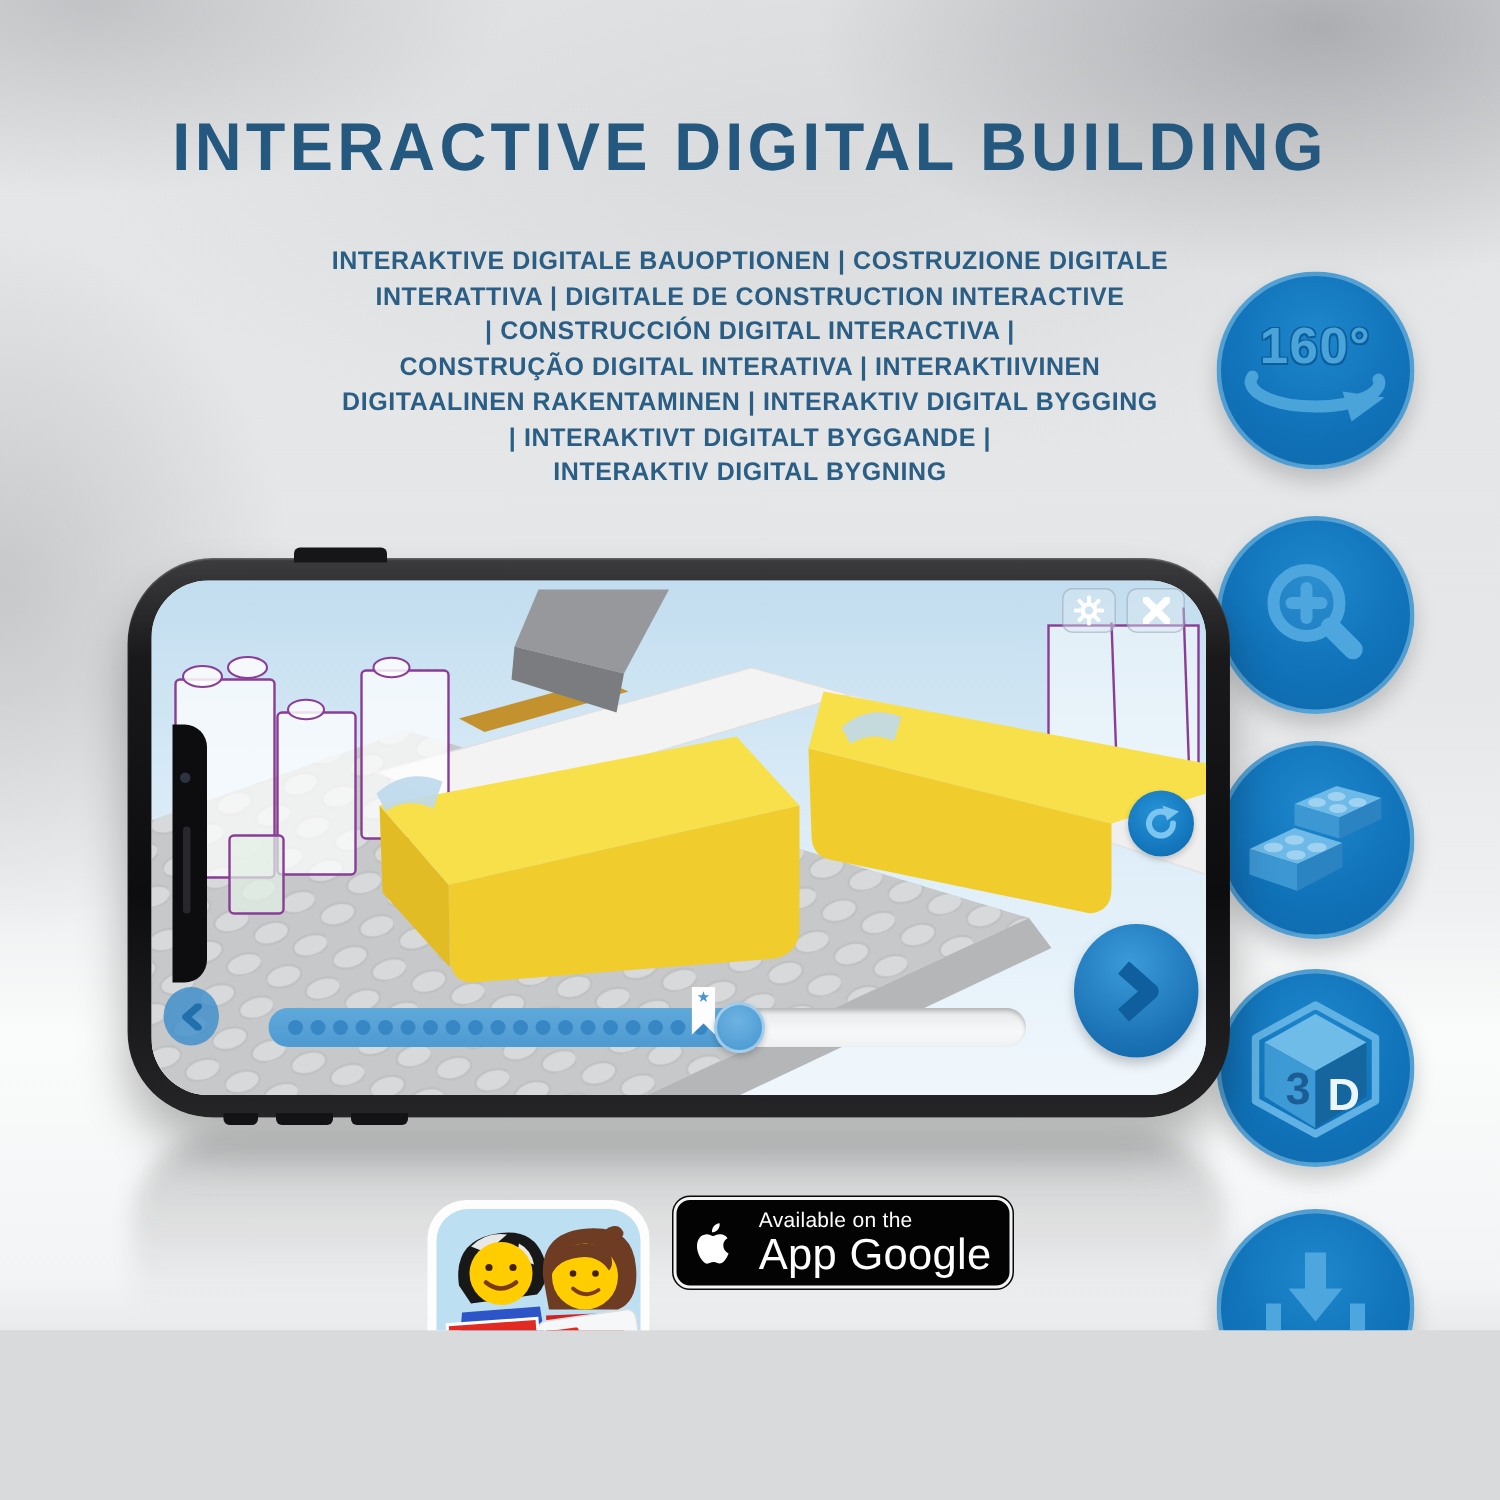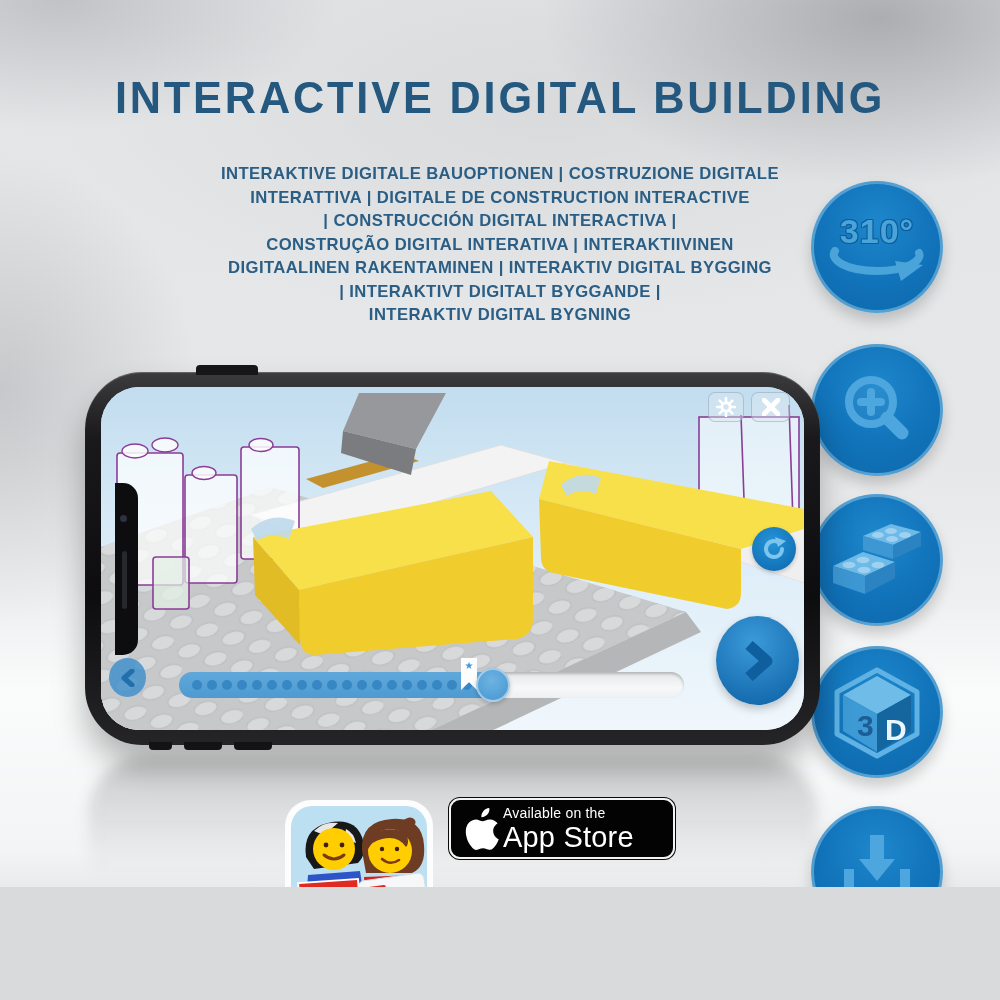--- a/index.html
+++ b/index.html
@@ -89,21 +89,21 @@
     display:flex;align-items:flex-start;justify-content:center;box-shadow:0 1px 2px rgba(0,0,0,.2);}
   .bookmark span{font-size:10px;color:#4596d3;line-height:15px;}
   .progress-handle{position:absolute;left:297px;top:-4px;width:34px;height:34px;border-radius:50%;
     background:radial-gradient(circle at 45% 35%,#6eb3e2,#4d9cd4 80%);
     border:2px solid rgba(255,255,255,.45);box-sizing:border-box;box-shadow:0 2px 4px rgba(0,0,0,.2);}
   
   .app-icon{position:absolute;left:284px;top:799px;width:150px;height:150px;}
   .badge{
     position:absolute;left:449px;width:226px;background:#030303;border:2px solid #f4f4f4;
     border-radius:11px;box-shadow:0 0 0 1px #0a0a0a;box-sizing:border-box;
-    display:flex;align-items:center;padding:6px 12px;gap:4px;color:#fff;
+    display:flex;align-items:center;padding:6px 12px;gap:20px;color:#fff;
   }
   .badge .lines{display:flex;flex-direction:column;justify-content:center;}
   .badge-appstore{top:798px;height:61px;}
   .badge-googleplay{top:876px;height:63px;}
   .badge .small{font-size:14px;letter-spacing:.2px;line-height:16px;}
   .badge .smallcaps{font-size:11.5px;letter-spacing:1.6px;line-height:14px;}
   .badge .big{font-size:29px;letter-spacing:.2px;line-height:32px;white-space:nowrap;}
 </style>
 </head>
 <body>
@@ -115,21 +115,21 @@
     <div>INTERAKTIVE DIGITALE BAUOPTIONEN | COSTRUZIONE DIGITALE</div>
     <div>INTERATTIVA | DIGITALE DE CONSTRUCTION INTERACTIVE</div>
     <div>| CONSTRUCCIÓN DIGITAL INTERACTIVA |</div>
     <div>CONSTRUÇÃO DIGITAL INTERATIVA | INTERAKTIIVINEN</div>
     <div>DIGITAALINEN RAKENTAMINEN | INTERAKTIV DIGITAL BYGGING</div>
     <div>| INTERAKTIVT DIGITALT BYGGANDE |</div>
     <div>INTERAKTIV DIGITAL BYGNING</div>
   </div>
 
   <div class="fcircle" style="top:181px">
-    <span class="deg">310°</span>
+    <span class="deg">160°</span>
     <svg width="104" height="36" viewBox="0 0 104 36">
       <path d="M10,4 C 4,12 20,24 52,24 C 80,24 98,14 94,6" fill="none" stroke="#4aa4da" stroke-width="8" stroke-linecap="round"></path>
       <polygon points="70,14 98,18 76,34" fill="#4aa4da"></polygon>
     </svg>
   </div>
 
   <div class="fcircle" style="top:344px">
     <svg width="78" height="78" viewBox="0 0 78 78">
       <circle cx="33" cy="31" r="22" fill="rgba(255,255,255,.05)" stroke="#4da6dd" stroke-width="8"></circle>
       <line x1="33" y1="21" x2="33" y2="41" stroke="#4da6dd" stroke-width="8" stroke-linecap="round"></line>
@@ -413,18 +413,18 @@
     </g>
   </svg>
 
   <div class="badge badge-appstore">
     <svg width="36" height="44" viewBox="0 0 34 42">
       <path fill="#ffffff" d="M23.5,6.8 c1.8,-2.2 1.6,-4.9 1.4,-5.8 c-2.2,0.1 -4.6,1.5 -5.9,3.2 c-1.2,1.6 -1.9,3.7 -1.6,5.7 c2.3,0 4.7,-1.2 6.1,-3.1 z"></path>
       <path fill="#ffffff" d="M28.6,22.9 c0,-4.8 4,-7.1 4.2,-7.2 c-2.3,-3.3 -5.8,-3.8 -7,-3.8 c-3,-0.3 -5.8,1.7 -7.3,1.7 c-1.5,0 -3.9,-1.7 -6.4,-1.7 c-3.3,0.1 -6.3,1.9 -8,4.8 c-3.4,5.9 -0.9,14.6 2.4,19.4 c1.6,2.3 3.6,5 6.1,4.9 c2.4,-0.1 3.4,-1.6 6.3,-1.6 c2.9,0 3.8,1.6 6.4,1.5 c2.6,0 4.3,-2.4 5.9,-4.7 c1.9,-2.7 2.6,-5.3 2.7,-5.5 c-0.1,0 -5.2,-2 -5.3,-7.8 z"></path>
     </svg>
     <div class="lines">
       <span class="small">Available on the</span>
-      <span class="big">App Store</span>
+      <span class="big">App Google</span>
     </div>
   </div>
 
 
 </div>
 
 </body></html>

